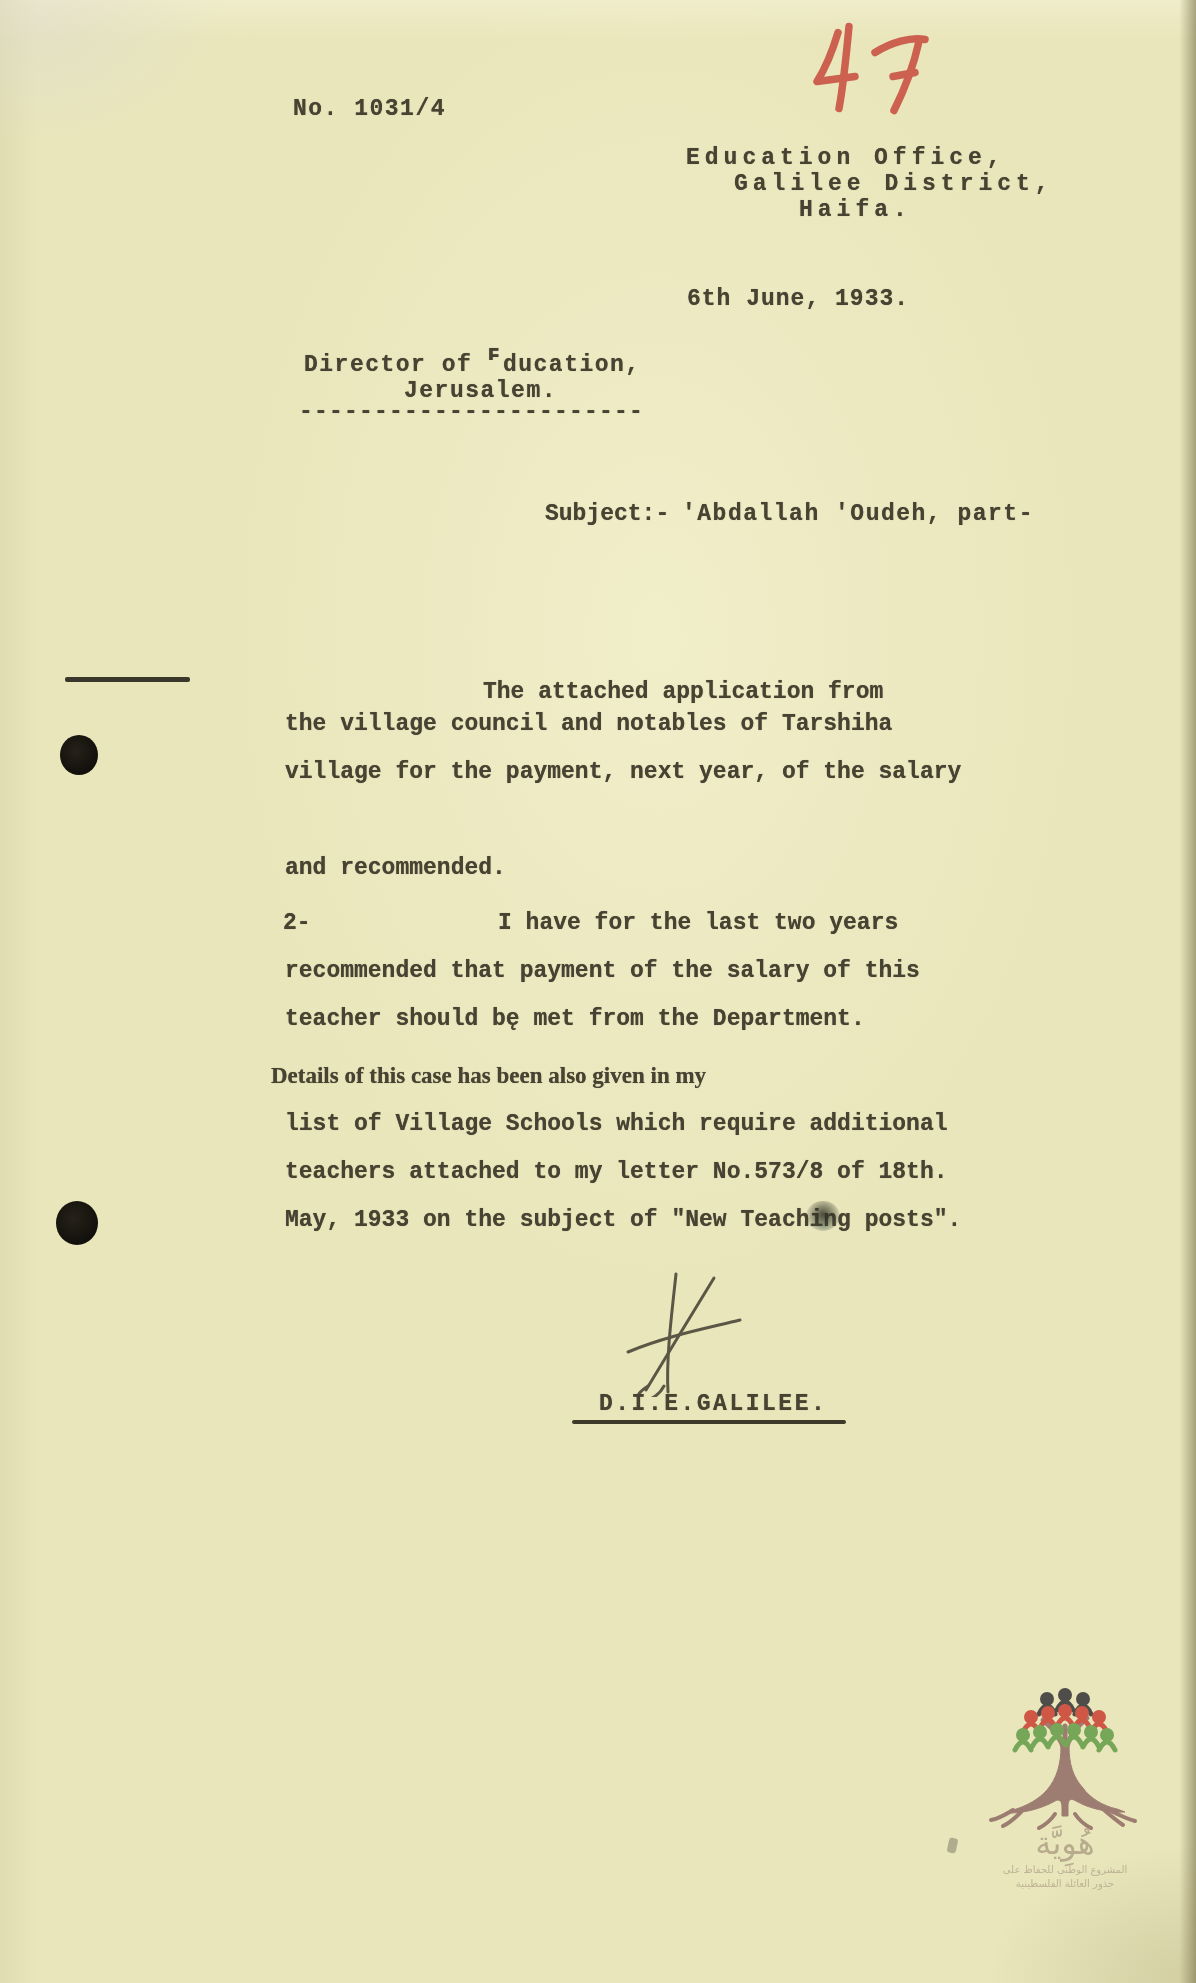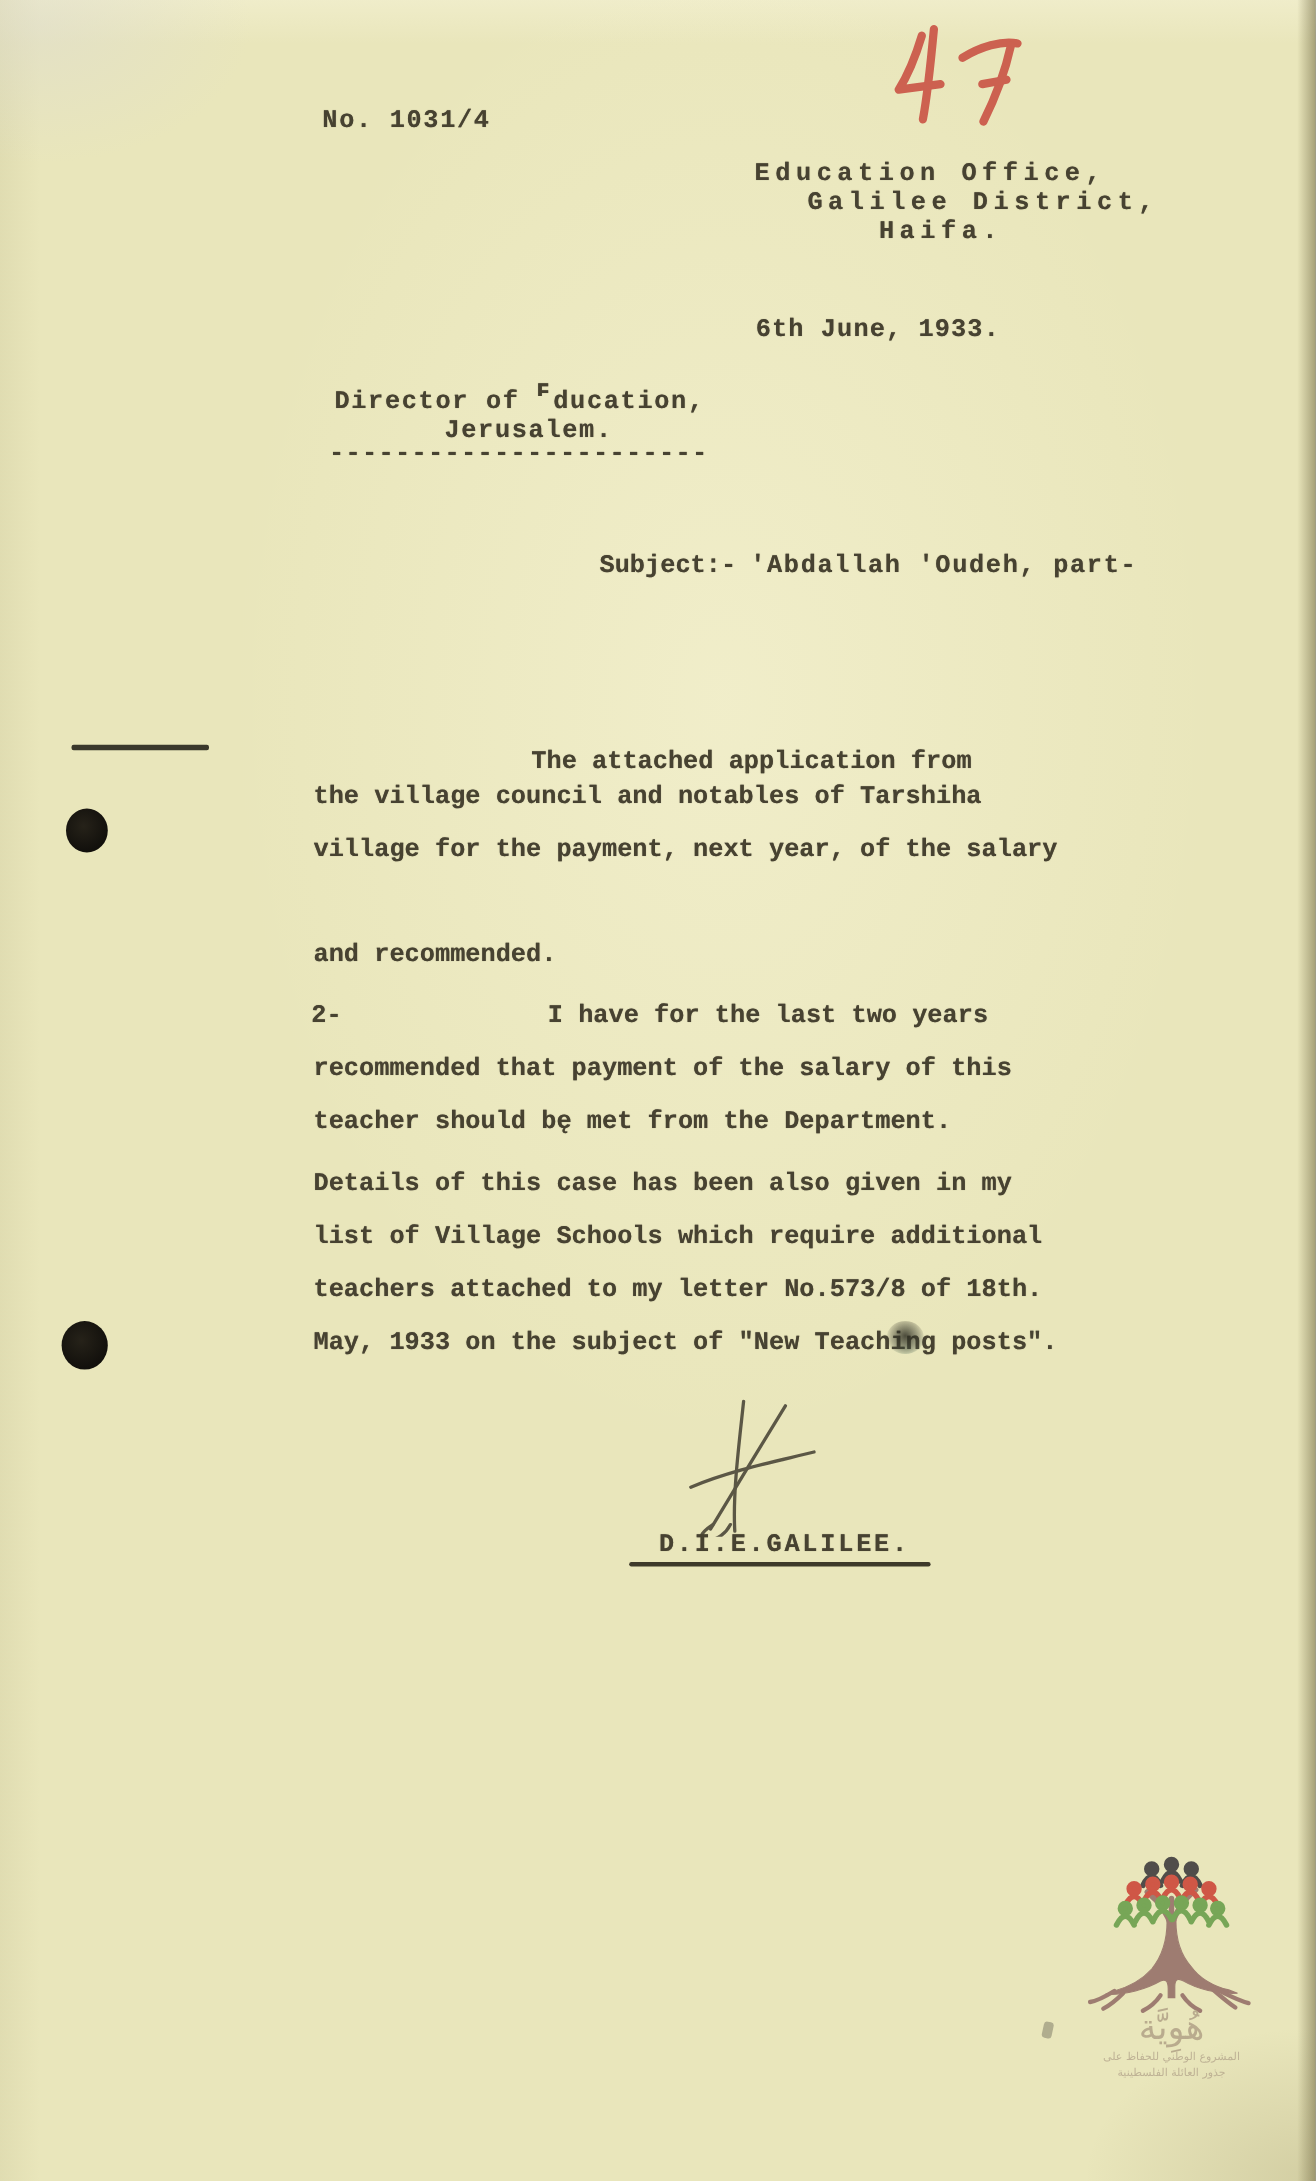--- a/index.html
+++ b/index.html
@@ -95,21 +95,21 @@
 
   <div class="tw" style="left:483px;top:663px;margin-top:16px;">The attached application from</div>
   <div class="tw" style="left:285px;top:759px;">village for the payment, next year, of the salary</div>
   <div class="tw" style="left:285px;top:711px;">the village council and notables of Tarshiha</div>
   <div class="tw" style="left:285px;top:855px;">and recommended.</div>
 
   <div class="tw" style="left:283px;top:910px;">2-</div>
   <div class="tw" style="left:498px;top:910px;">I have for the last two years</div>
   <div class="tw" style="left:285px;top:958px;">recommended that payment of the salary of this</div>
   <div class="tw" style="left:285px;top:1006px;">teacher should bę met from the Department.</div>
-  <div class="tw" style="left:285px;top:1063px;">Details of this case has been also given in my</div>
+  <div class="tw" style="left:271px;top:1063px;font-family:Liberation Serif, serif;">Details of this case has been also given in my</div>
   <div class="tw" style="left:285px;top:1111px;text-align:center;">list of Village Schools which require additional</div>
   <div class="tw" style="left:285px;top:1159px;">teachers attached to my letter No.573/8 of 18th.</div>
   <div class="tw" style="left:285px;top:1207px;">May, 1933 on the subject of "New Teaching posts".</div>
   <div class="inkblob"></div>
 
   <svg style="position:absolute;left:618px;top:1272px;" width="130" height="125" viewBox="0 0 130 125">
     <g stroke="#4c4739" stroke-width="3" fill="none" stroke-linecap="round" stroke-linejoin="round" opacity="0.9">
       <path d="M 96,6 C 75,40 45,90 28,118"></path>
       <path d="M 58,2 C 54,40 48,85 50,120"></path>
       <path d="M 10,80 C 48,64 90,56 122,48"></path>

